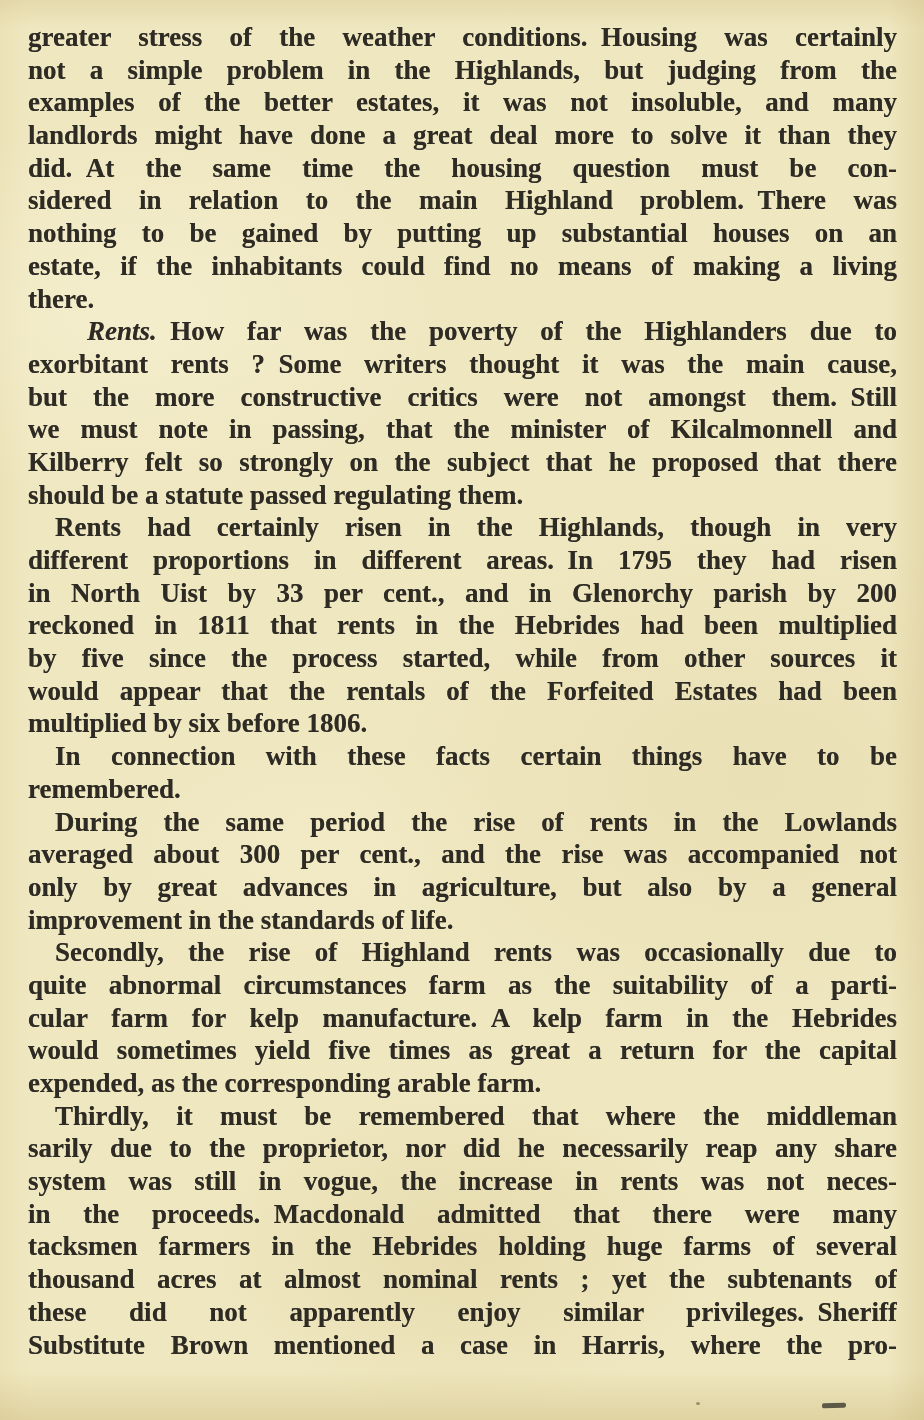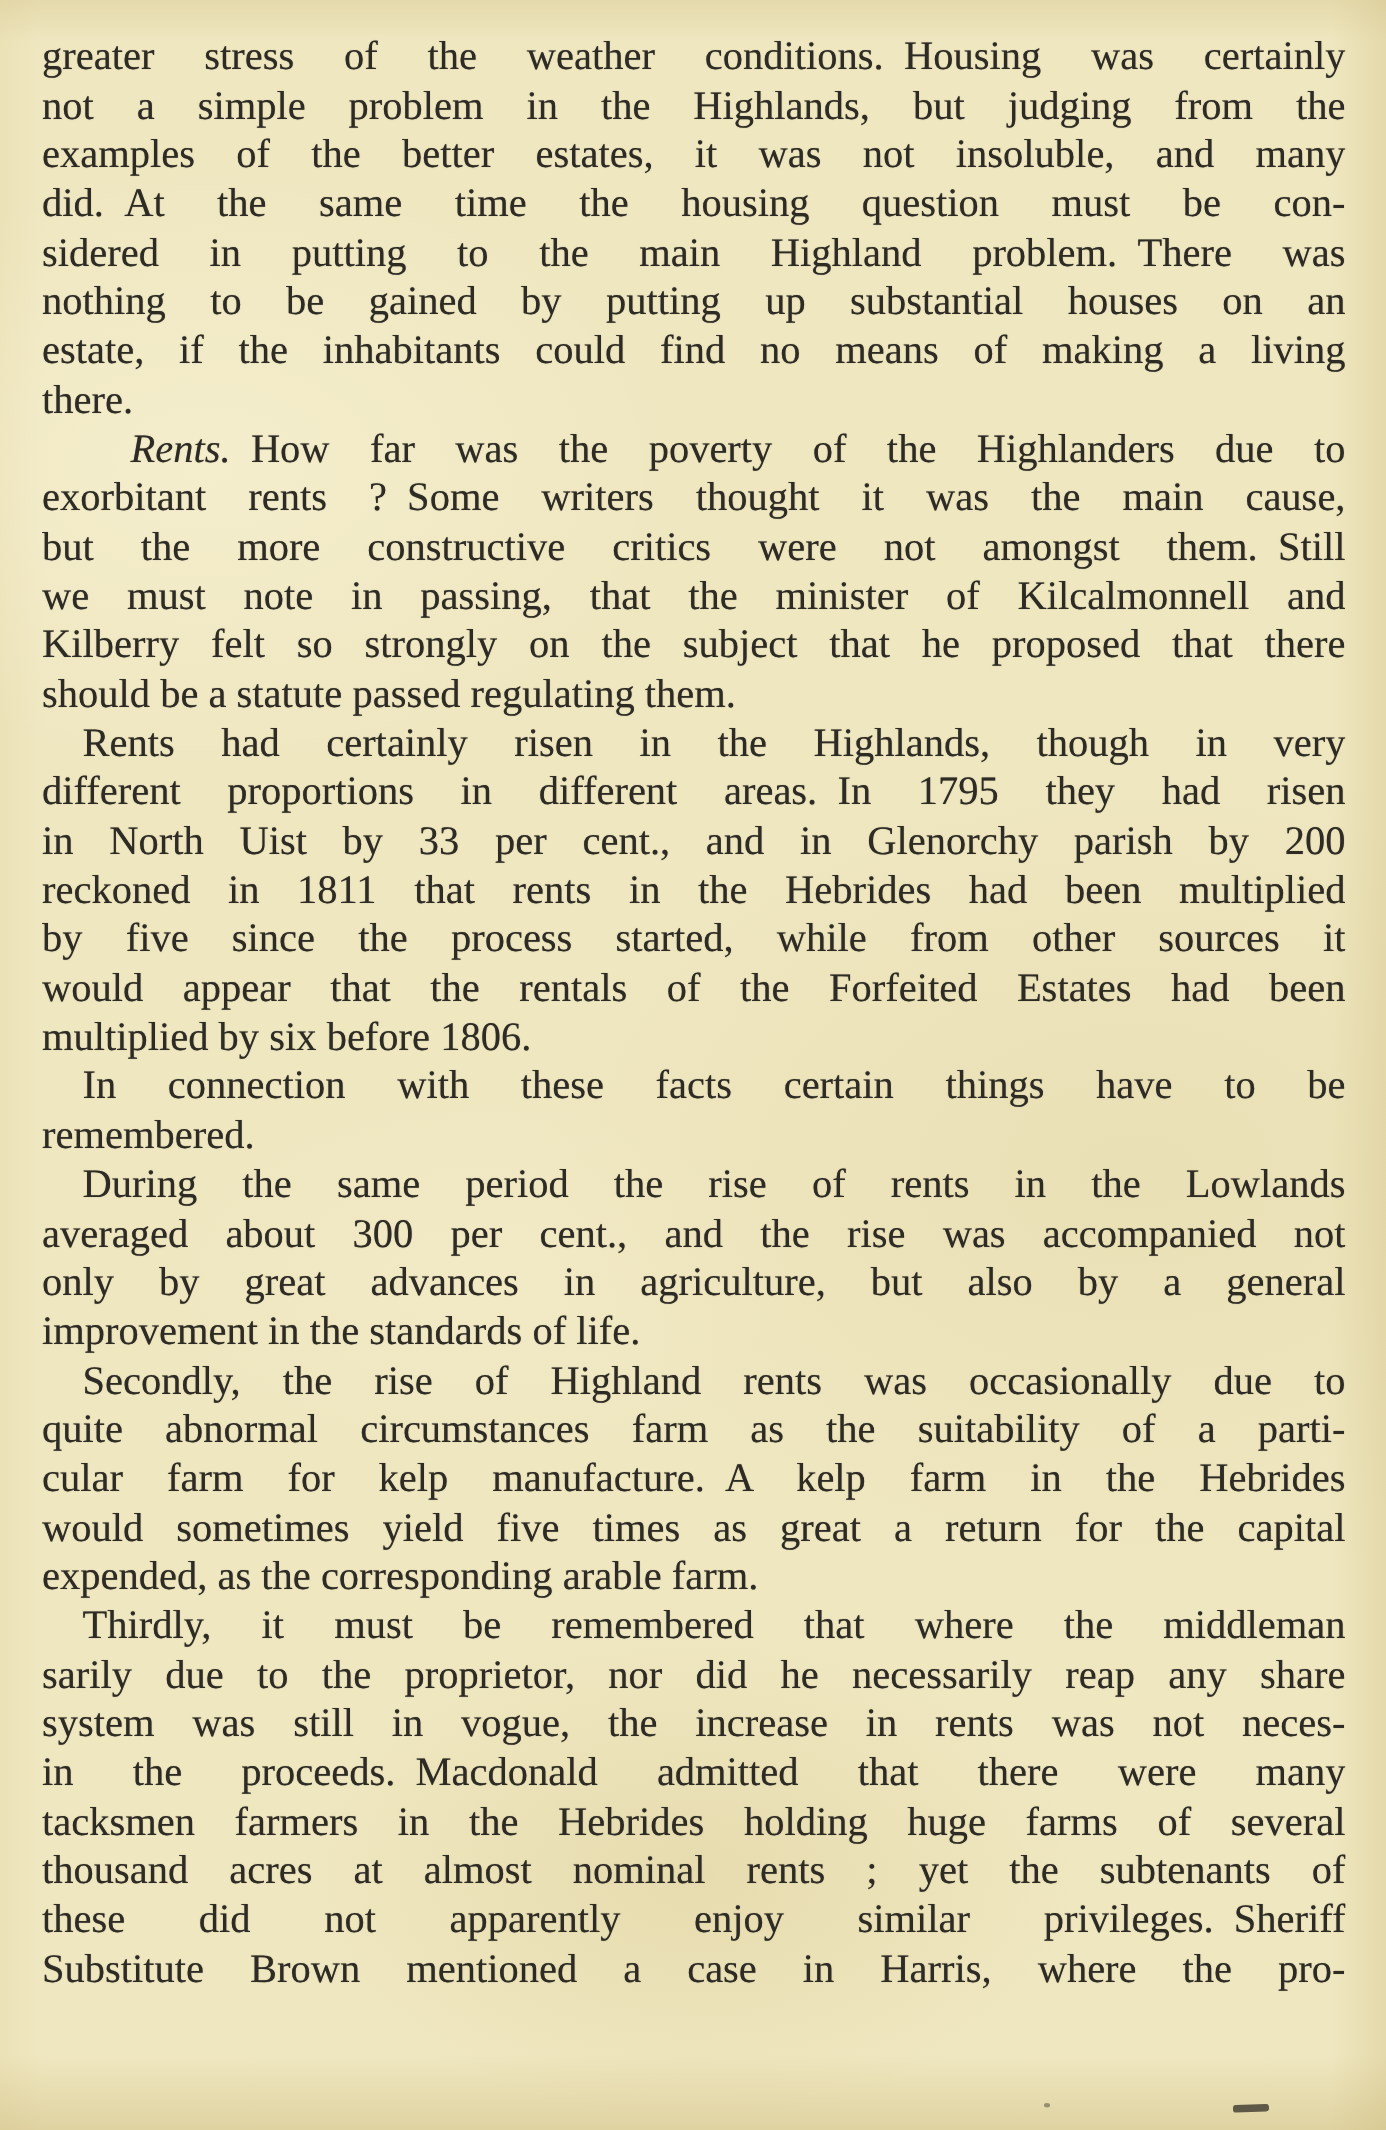--- a/index.html
+++ b/index.html
@@ -19,20 +19,21 @@
       linear-gradient(to bottom, rgba(206,188,128,0.30) 0%, rgba(239,231,192,0) 2%, rgba(239,231,192,0) 96.5%, rgba(198,178,112,0.38) 100%),
       linear-gradient(to right, rgba(222,207,152,0.22) 0%, transparent 3%, transparent 96%, rgba(204,185,124,0.30) 100%);
     font-family: "Liberation Serif", "DejaVu Serif", serif;
   }
   .page {
     position: relative;
     width: 100%;
     height: 100%;
     box-sizing: border-box;
     padding: 21px 27px 12px 28px;
+    font-weight: bold;
   }
   .text-block {
     width: 869px;
     color: #2e2b25;
     font-size: 27px;
     text-shadow: 0 0 0.6px rgba(46,43,37,0.55);
   }
   .line {
     height: 32.7px;
     line-height: 32.7px;
@@ -74,22 +75,23 @@
   }
 </style>
 </head>
 <body>
 
 <div class="page">
   <div class="text-block">
       <div class="line">greater stress of the weather conditions. Housing was certainly</div>
       <div class="line">not a simple problem in the Highlands, but judging from the</div>
       <div class="line">examples of the better estates, it was not insoluble, and many</div>
+      <div class="line">landlords might have done a great deal more to solve it than they</div>
       <div class="line">did. At the same time the housing question must be con-</div>
-      <div class="line">sidered in putting to the main Highland problem. There was</div>
+      <div class="line">sidered in relation to the main Highland problem. There was</div>
       <div class="line">nothing to be gained by putting up substantial houses on an</div>
       <div class="line">estate, if the inhabitants could find no means of making a living</div>
       <div class="line lastline">there.</div>
       <div class="line indent"><em>Rents.</em> How far was the poverty of the Highlanders due to</div>
       <div class="line">exorbitant rents ? Some writers thought it was the main cause,</div>
       <div class="line">but the more constructive critics were not amongst them. Still</div>
       <div class="line">we must note in passing, that the minister of Kilcalmonnell and</div>
       <div class="line">Kilberry felt so strongly on the subject that he proposed that there</div>
       <div class="line lastline">should be a statute passed regulating them.</div>
       <div class="line indent">Rents had certainly risen in the Highlands, though in very</div>

